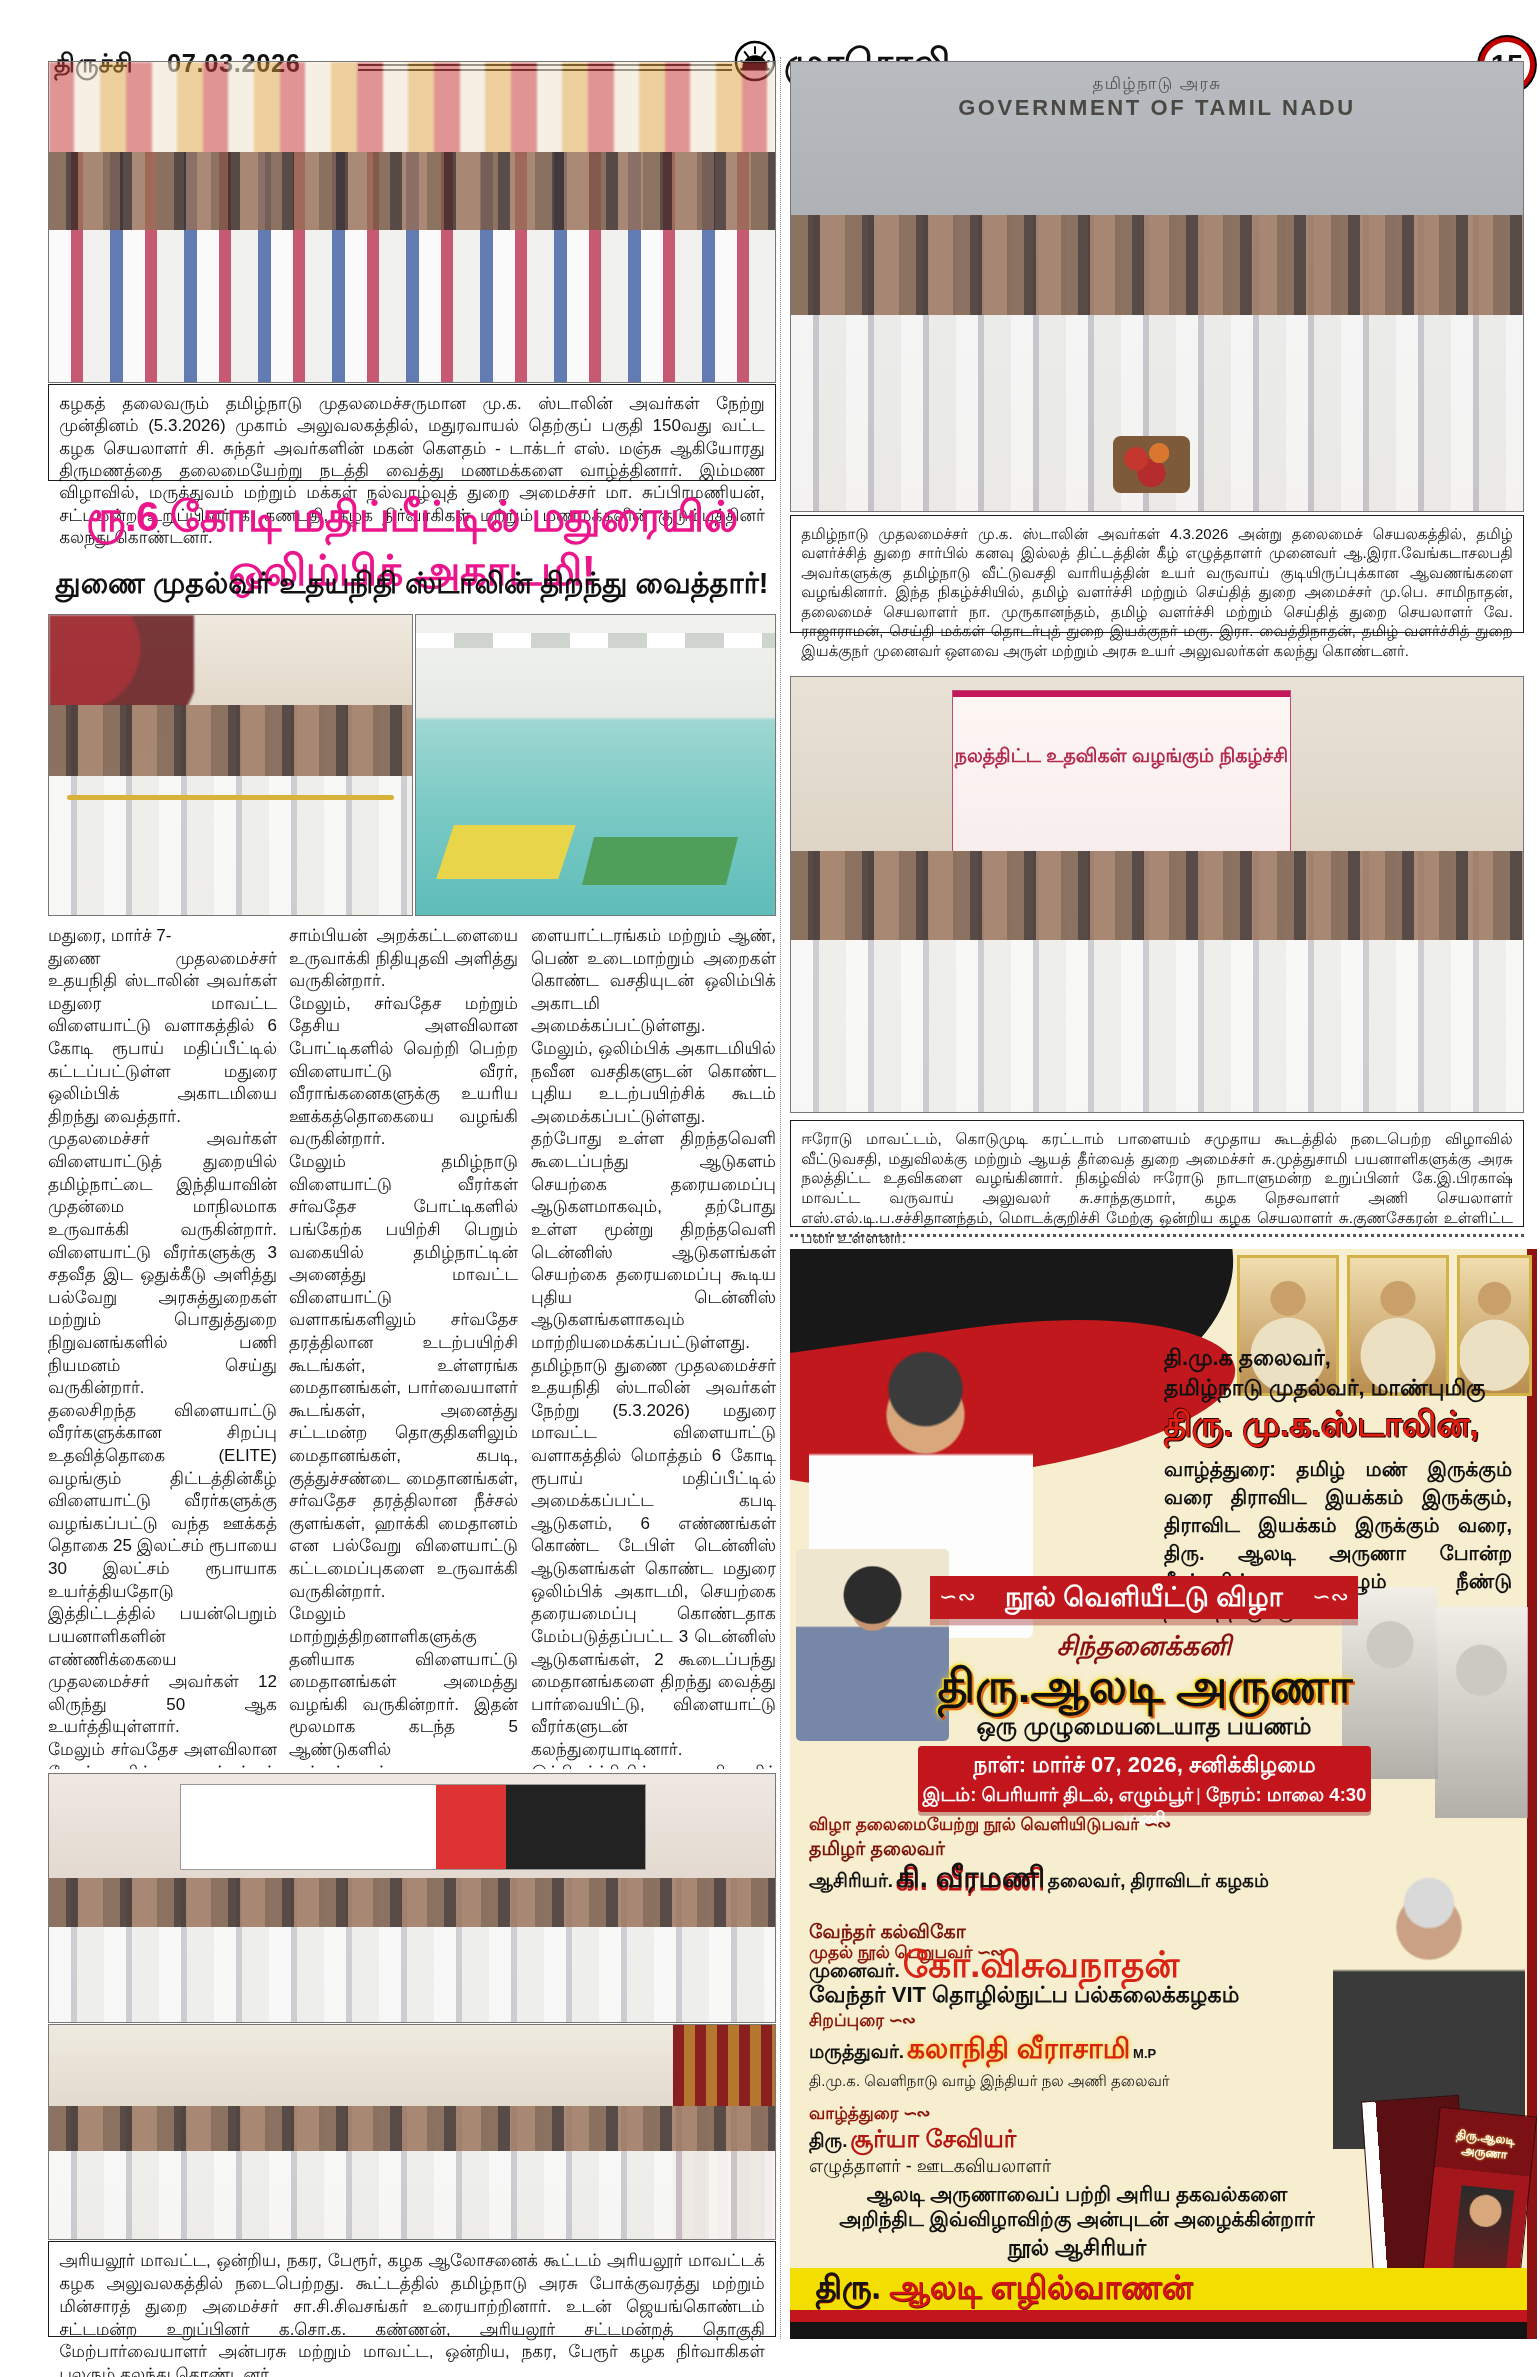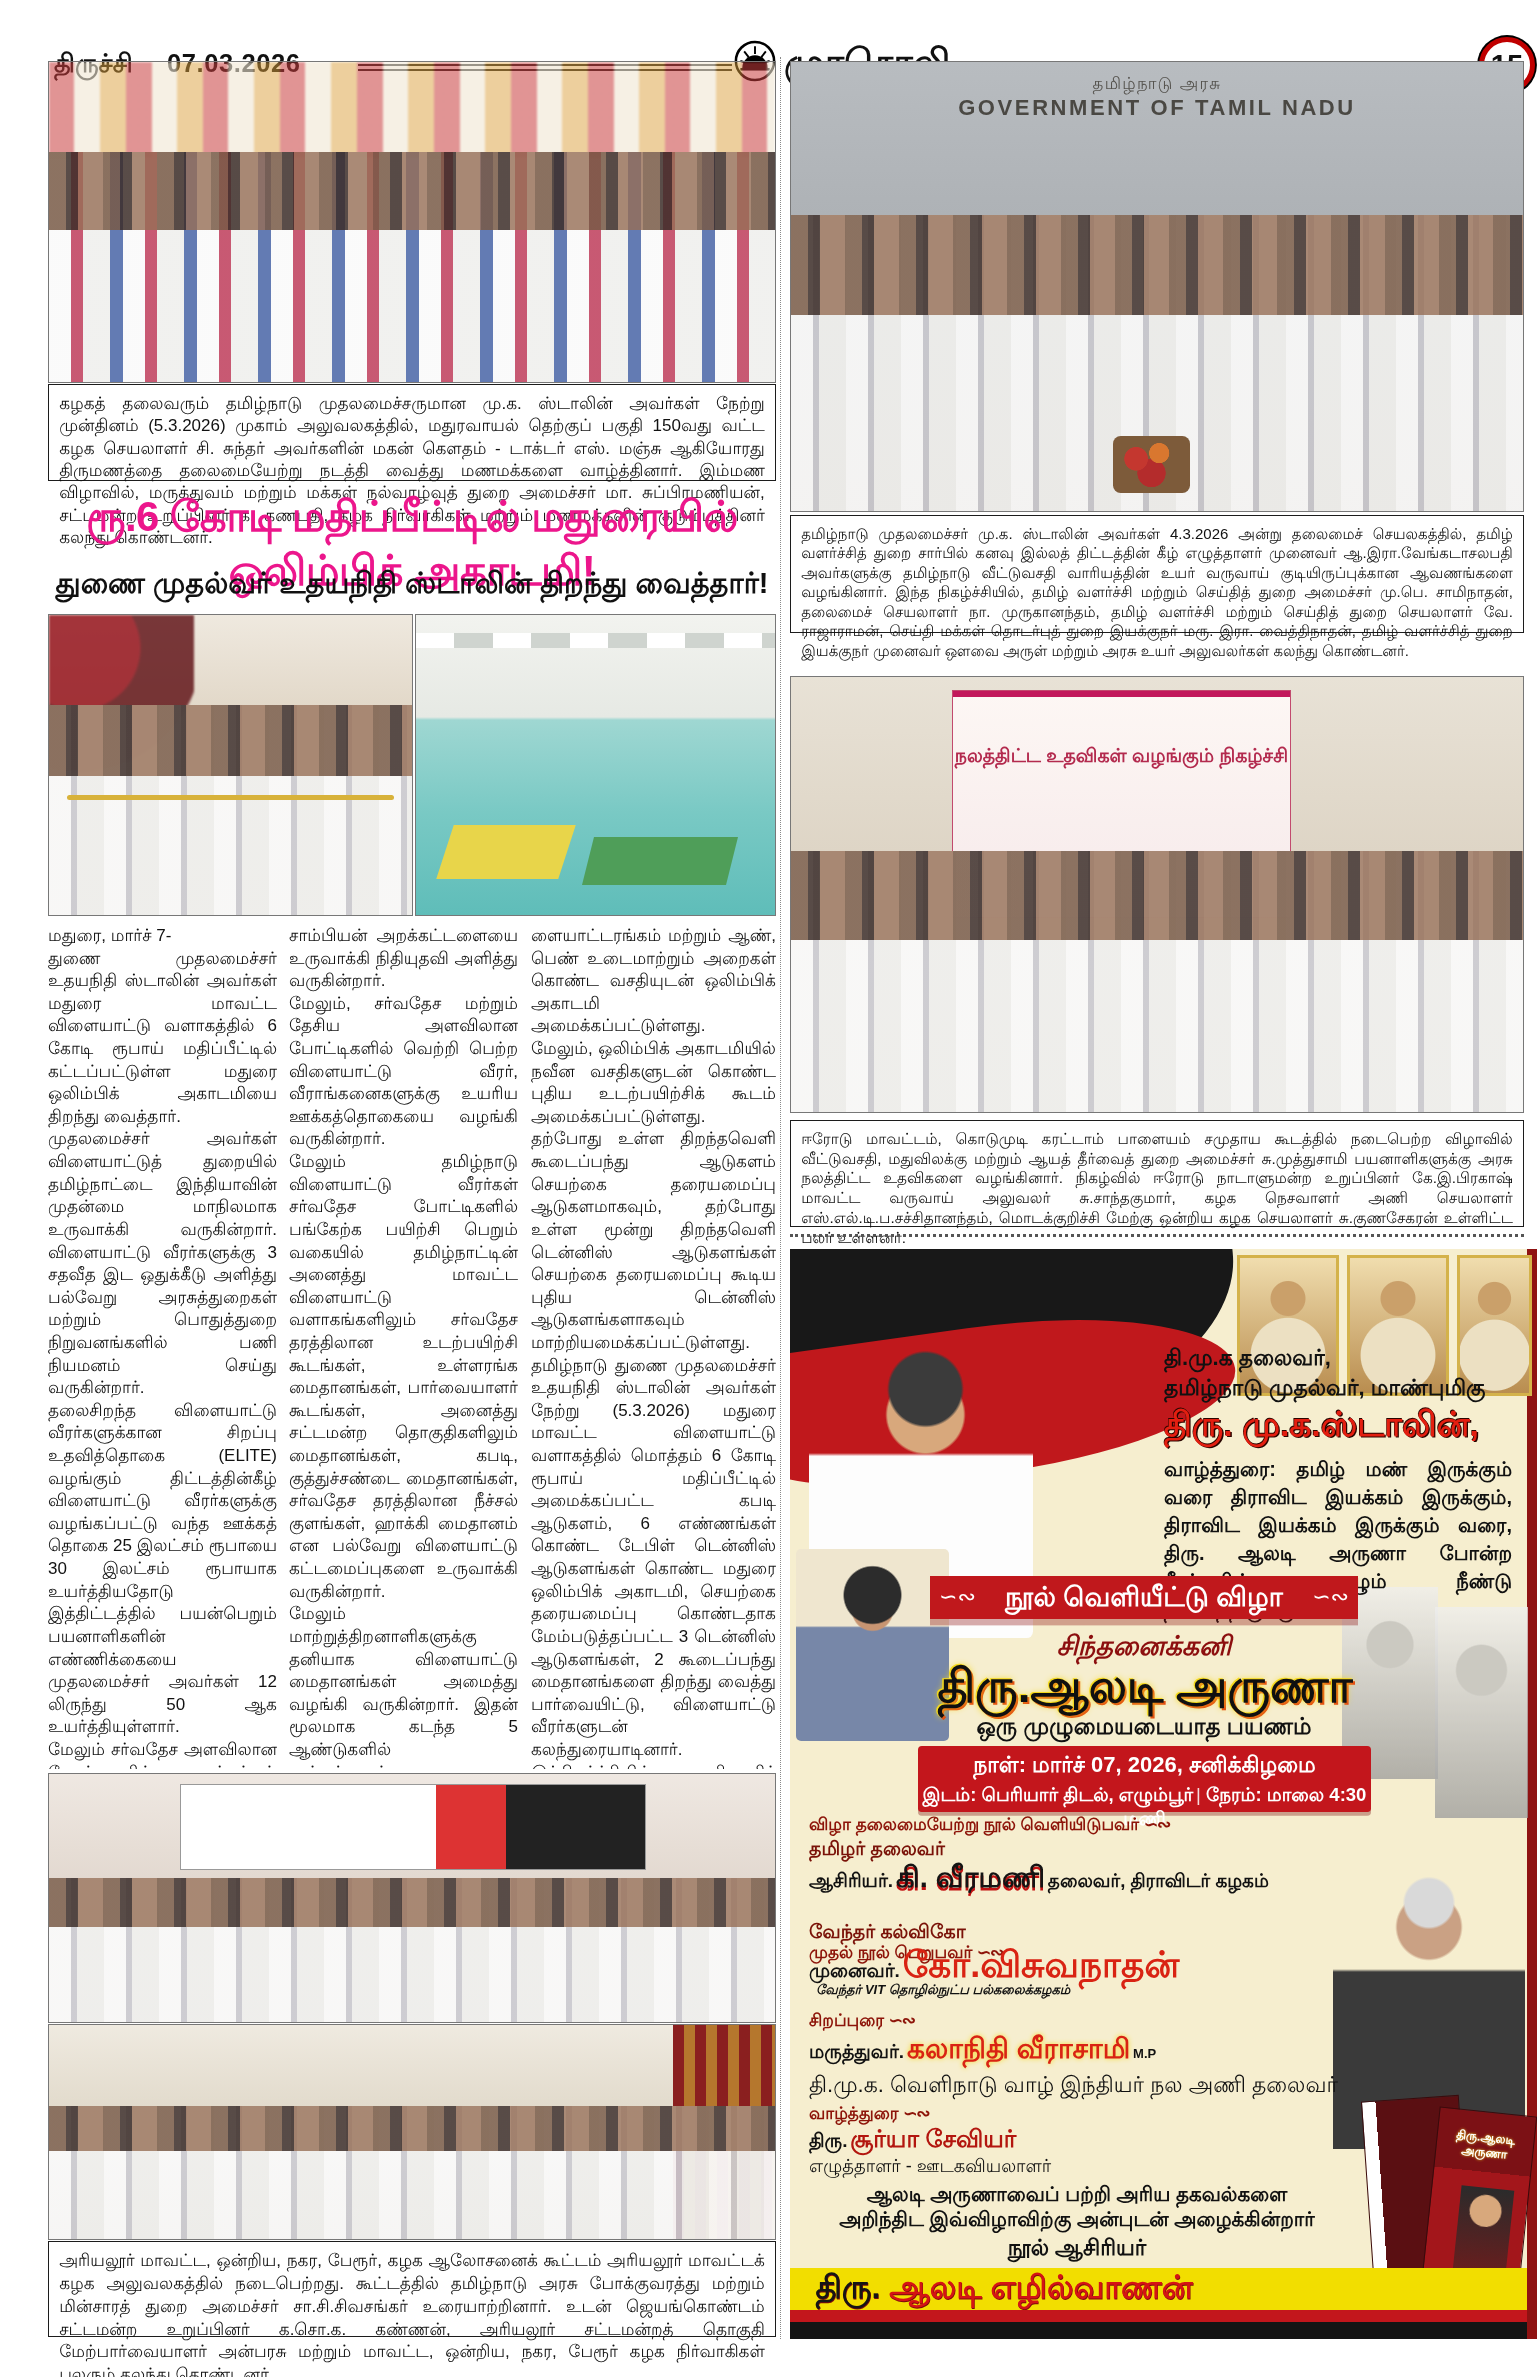--- a/index.html
+++ b/index.html
@@ -222,38 +222,38 @@
 
     <div class="abs adlabel" style="left:19px;top:649px;font-size:17px;margin-top:44px;">
       <span>முதல் நூல் பெறுபவர்</span>
       <span class="flour"> ∽∾</span>
     </div>
     <div class="abs adrole" style="left:19px;top:672px;font-size:19px;">வேந்தர் கல்விகோ</div>
     <div class="abs" style="left:19px;top:695px;">
       <span class="b" style="font-size:19px;">முனைவர்.</span>
       <span class="redname" style="font-size:36px;">கோ.விசுவநாதன்</span>
     </div>
-    <div class="abs b" style="left:26px;top:733px;font-size:13px;font-style:italic;">வேந்தர் VIT தொழில்நுட்ப பல்கலைக்கழகம்</div>
+    <div class="abs b" style="left:19px;top:733px;font-size:22px;">வேந்தர் VIT தொழில்நுட்ப பல்கலைக்கழகம்</div>
 
     <div class="abs" style="left:543px;top:600px;width:192px;height:300px;
                 background:
                  radial-gradient(circle at 50% 18%, #d9d9d9 0 9%, rgba(0,0,0,0) 10%),
                  radial-gradient(circle at 50% 26%, #caa184 0 13%, rgba(0,0,0,0) 14%),
                  linear-gradient(180deg, rgba(246,238,207,0) 0 40%, #3a3a3a 41% 100%);"></div>
 
     <div class="abs adlabel" style="left:19px;top:761px;font-size:17px;">
       <span>சிறப்புரை</span>
       <span class="flour"> ∽∾</span>
     </div>
     <div class="abs" style="left:19px;top:784px;">
       <span class="b" style="font-size:19px;">மருத்துவர்.</span>
       <span class="b" style="font-size:28px;color:#d92313;text-shadow:0 0 5.1px #f5d91d;">கலாநிதி வீராசாமி</span>
       <span class="b" style="font-size:13px;">M.P</span>
     </div>
-    <div class="abs b" style="left:19px;top:823px;font-size:22px;font-weight:normal;">தி.மு.க. வெளிநாடு வாழ் இந்தியர் நல அணி தலைவர்</div>
+    <div class="abs b" style="left:19px;top:823px;font-size:15px;font-weight:normal;">தி.மு.க. வெளிநாடு வாழ் இந்தியர் நல அணி தலைவர்</div>
 
     <div class="abs adlabel" style="left:19px;top:854px;font-size:17px;">
       <span>வாழ்த்துரை</span>
       <span class="flour"> ∽∾</span>
     </div>
     <div class="abs" style="left:19px;top:876px;">
       <span class="b" style="font-size:19px;">திரு.</span>
       <span class="b" style="font-size:24px;color:#b3160f;">சூர்யா சேவியர்</span>
     </div>
     <div class="abs" style="left:19px;top:907px;font-size:18px;">எழுத்தாளர் - ஊடகவியலாளர்</div>

